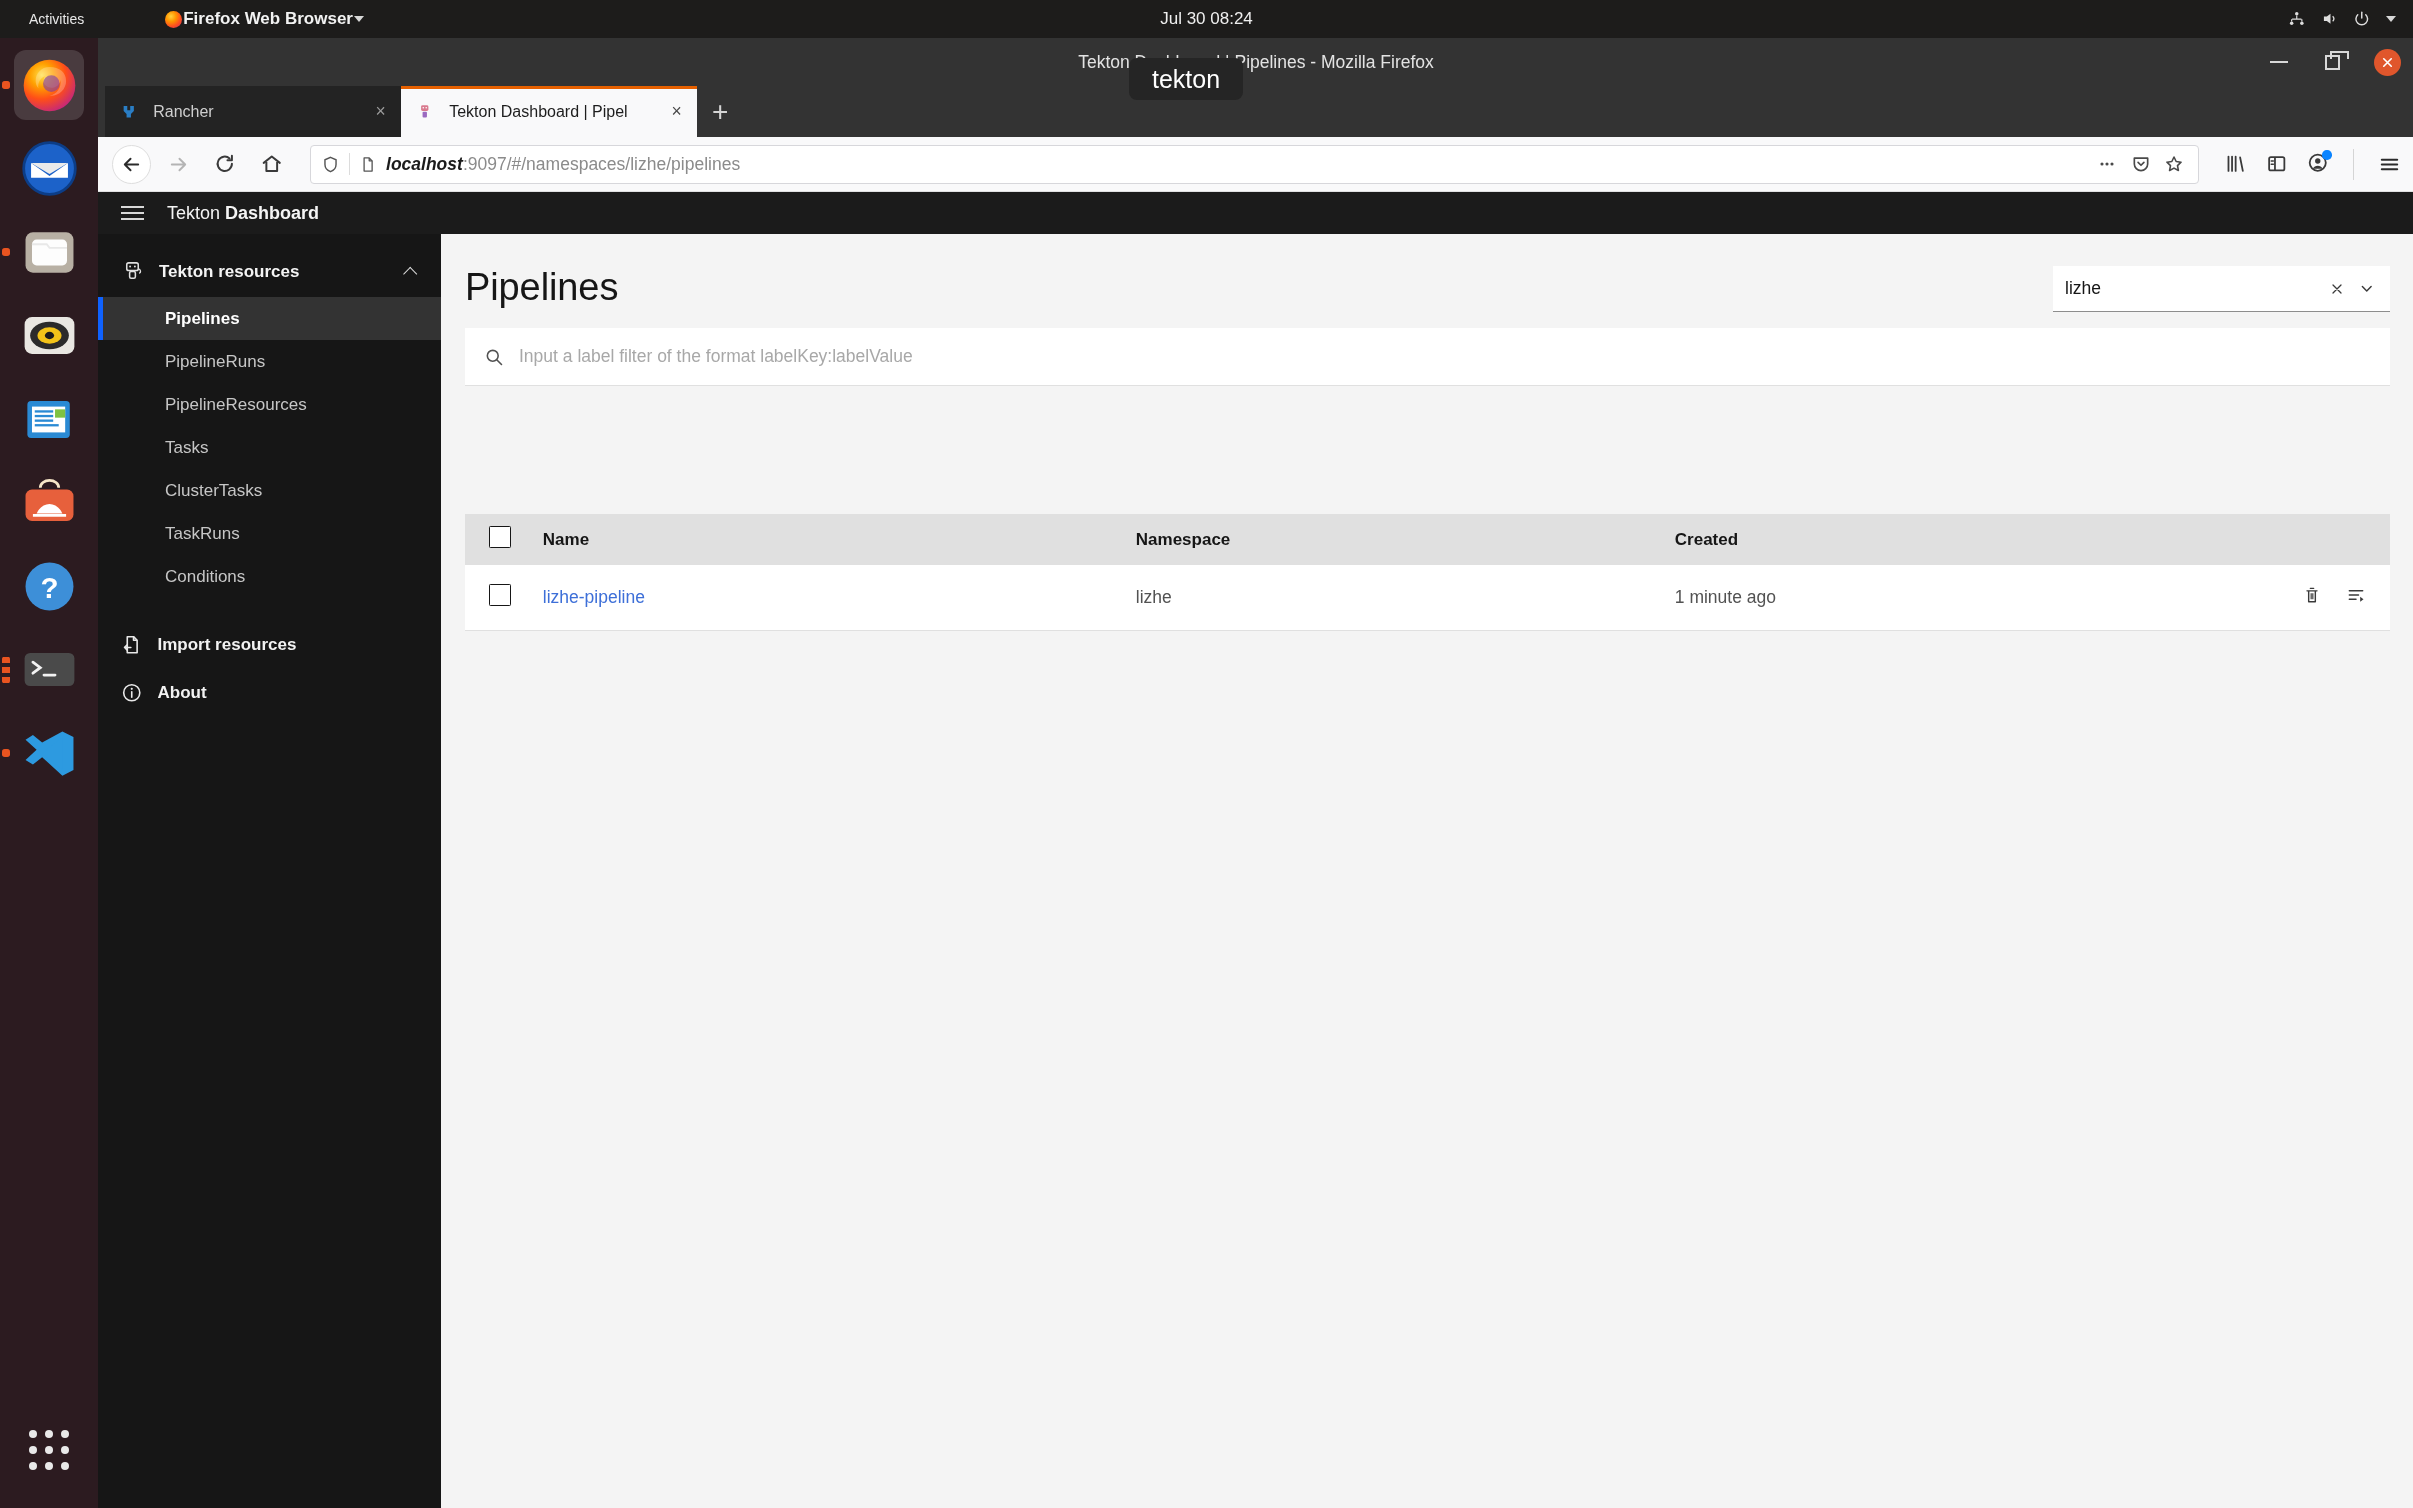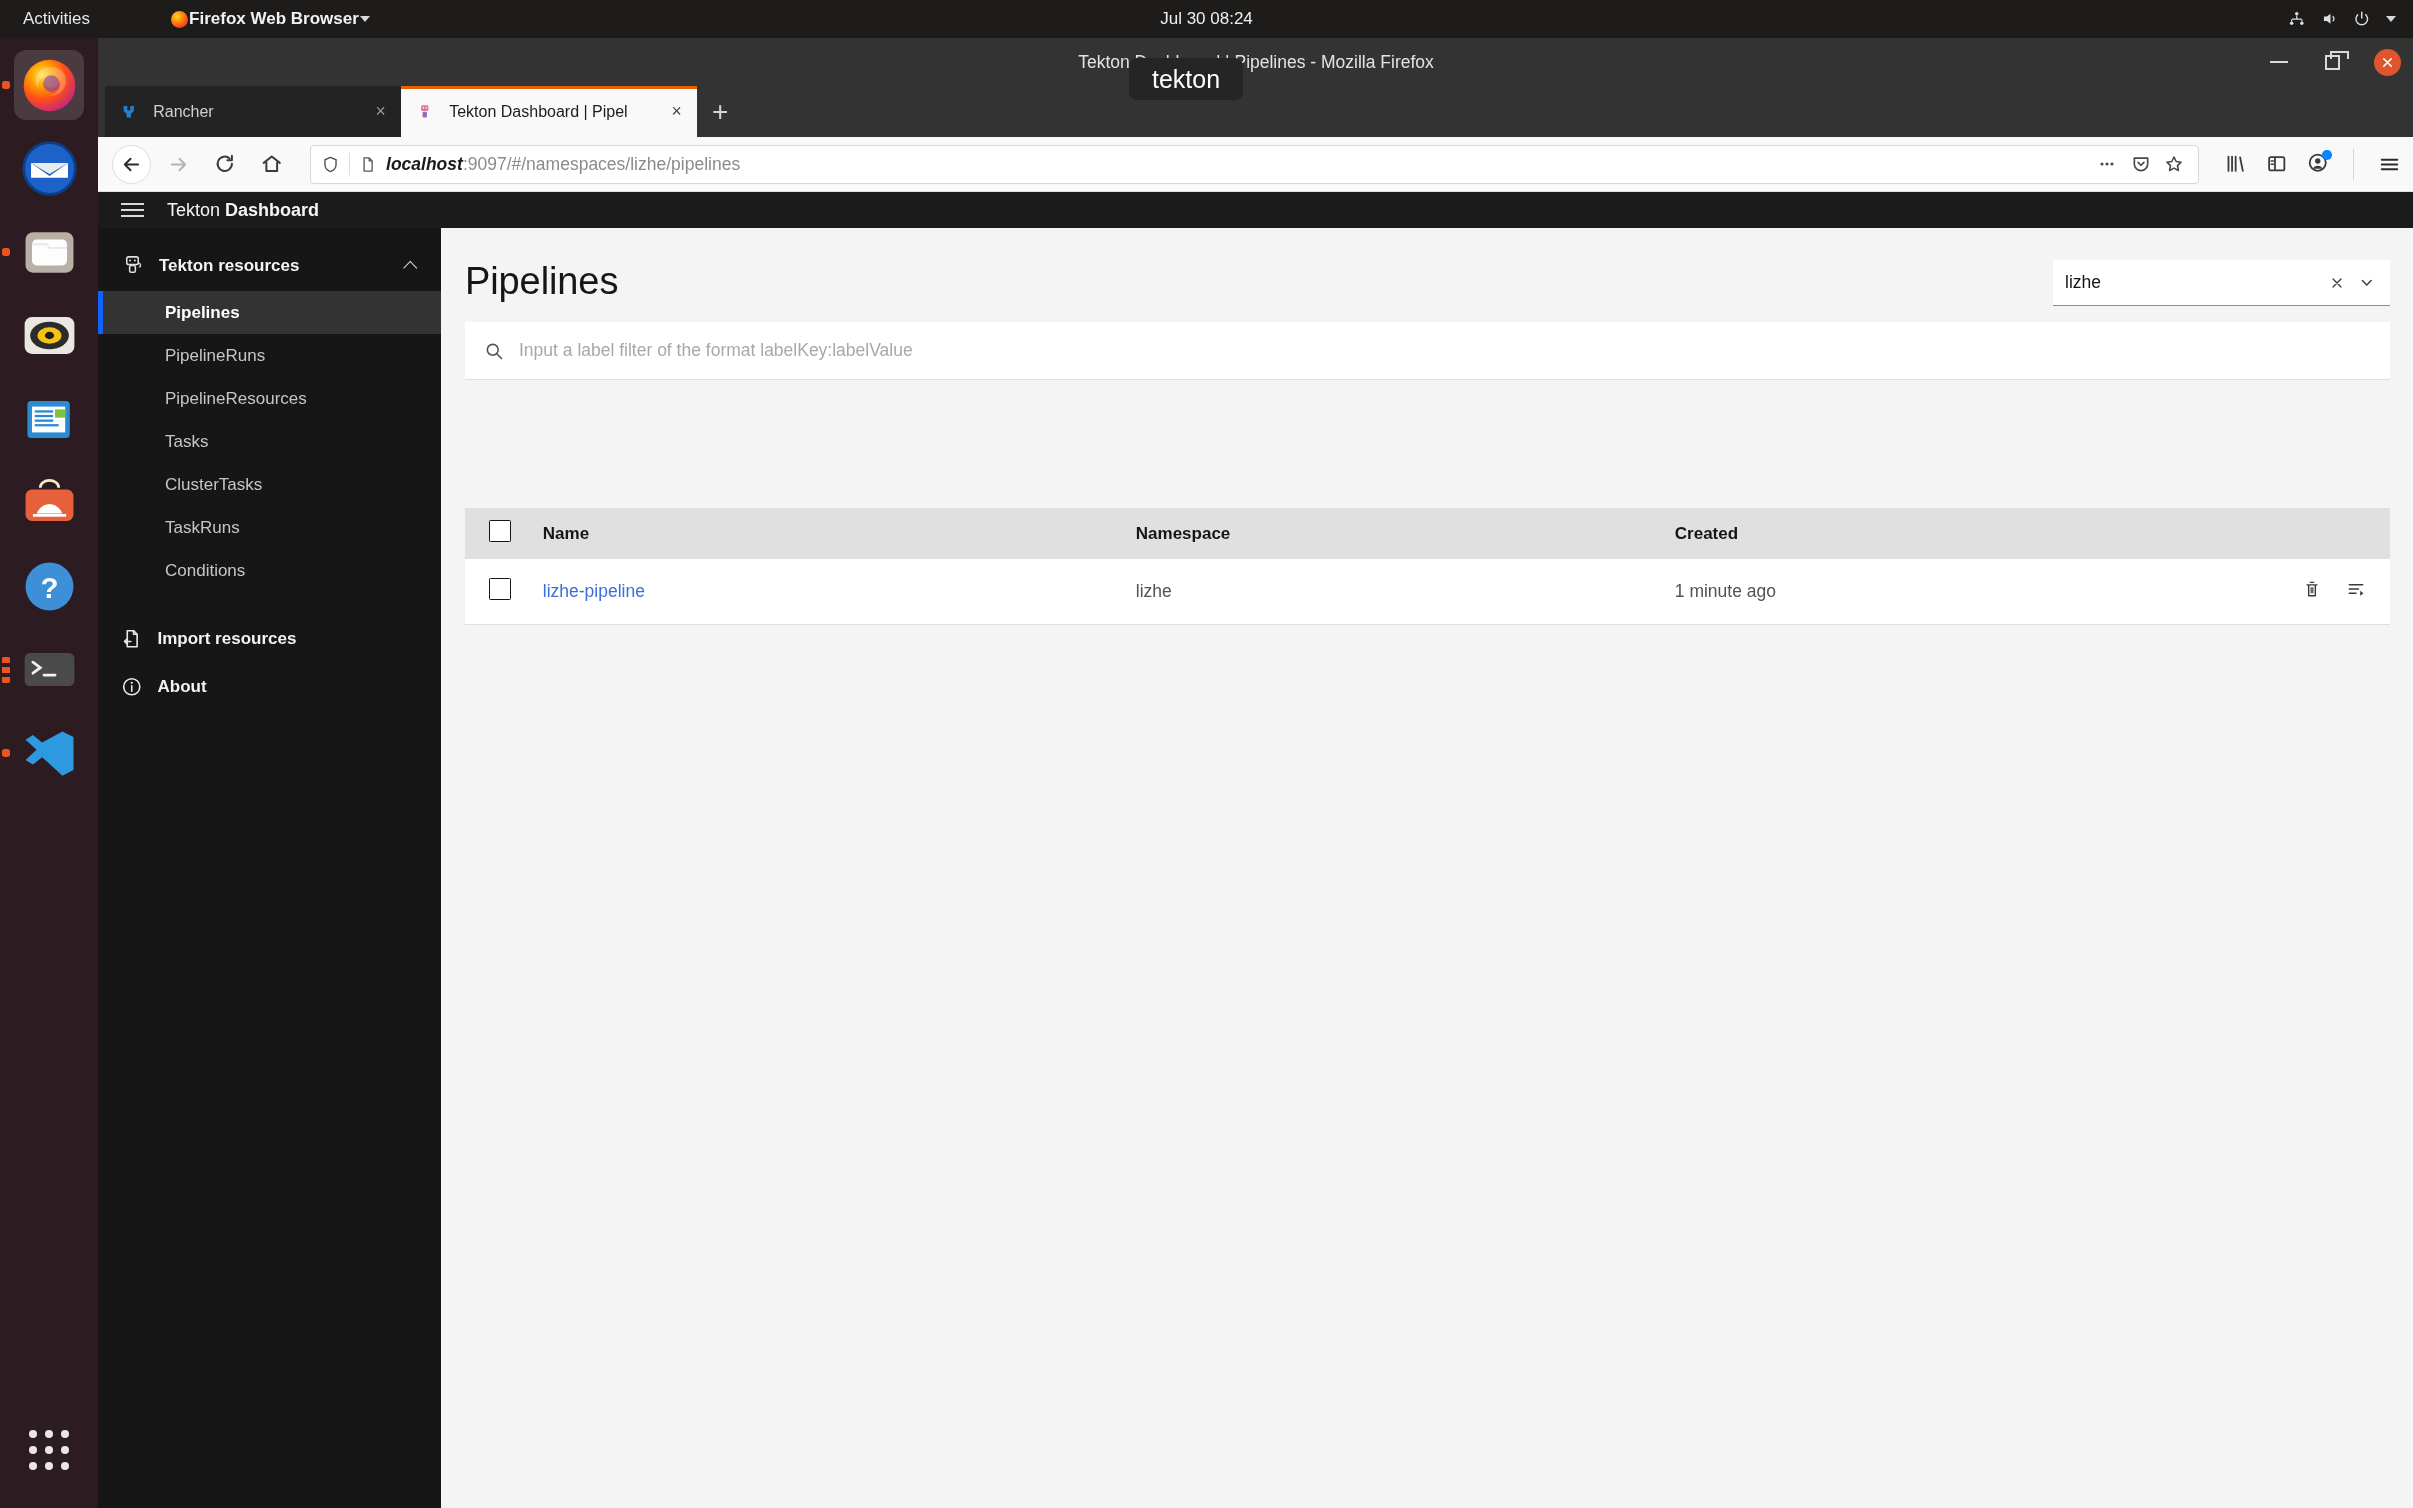--- a/index.html
+++ b/index.html
@@ -13,21 +13,21 @@
 
   
   .gnome-topbar {
     position: absolute; top: 0; left: 0;
     width: 2413px; height: 38px;
     background: #1d1c1b;
     display: flex; align-items: center;
     color: #e6e6e6; font-size: 17px;
     z-index: 100;
   }
-  .activities { margin-left: 23px; color: #e8e8e8; font-size: 17px; }
+  .activities { margin-left: 29px; color: #e8e8e8; font-size: 14px; }
   .tb-app { margin-left: 81px; display: flex; align-items: center; gap: 1px; }
   .tb-app-name { font-weight: bold; font-size: 17px; color:#f2f2f2;}
   .ff-mini {
     width: 17px; height: 17px; border-radius: 50%;
     background: radial-gradient(circle at 35% 32%, #ffd13d 0%, #ff9500 32%, #ff4f1f 62%, #c42b6b 100%);
     display:inline-block;
   }
   .caret-dn {
     width: 0; height: 0; border-left: 5.4px solid transparent;
     border-right: 5.4px solid transparent; border-top: 6px solid #d8d8d8;
@@ -160,21 +160,21 @@
   .acct-wrap { position:relative; }
   .acct-dot {
     position:absolute; top:-2px; right:-2.7px; width:9.4px; height:9.4px;
     border-radius:50%; background:#0a84ff;
   }
 
   
   .page { flex:1; display:flex; flex-direction:column; background:#f4f4f4; overflow:hidden;}
 
   .tkn-header {
-    height: 36px; background: #1b1b1b; display:flex; align-items:center;
+    height: 42px; background: #1b1b1b; display:flex; align-items:center;
     gap: 23px; padding-left: 23px; flex-shrink:0;
   }
   .hamburger { display:flex; flex-direction:column; gap:4px; cursor:pointer; }
   .hamburger i { display:block; width:23px; height:2px; background:#d8d8d8; }
   .tkn-brand { color:#f4f4f4; font-size:18px; }
   .tkn-brand b { font-weight:700; }
 
   .tkn-body { flex:1; display:flex; overflow:hidden; }
 
   .tkn-sidenav {

